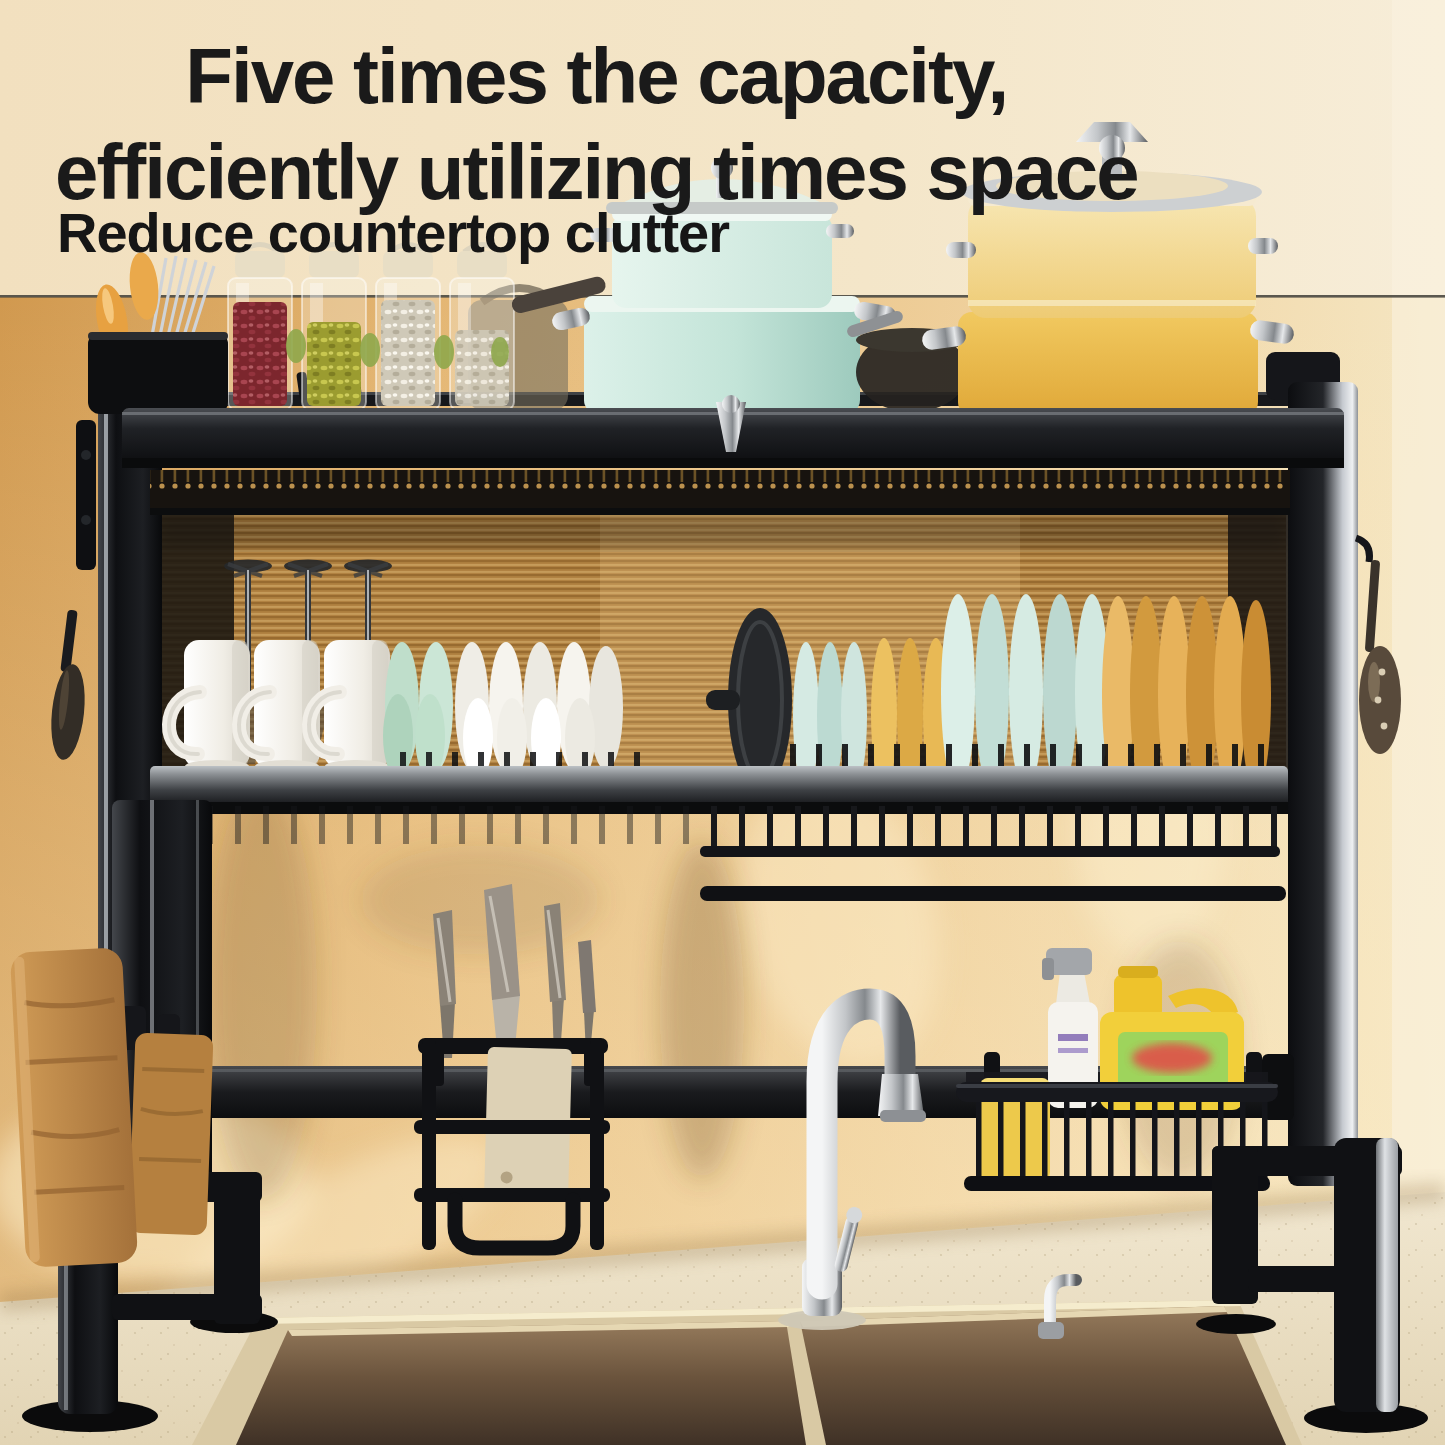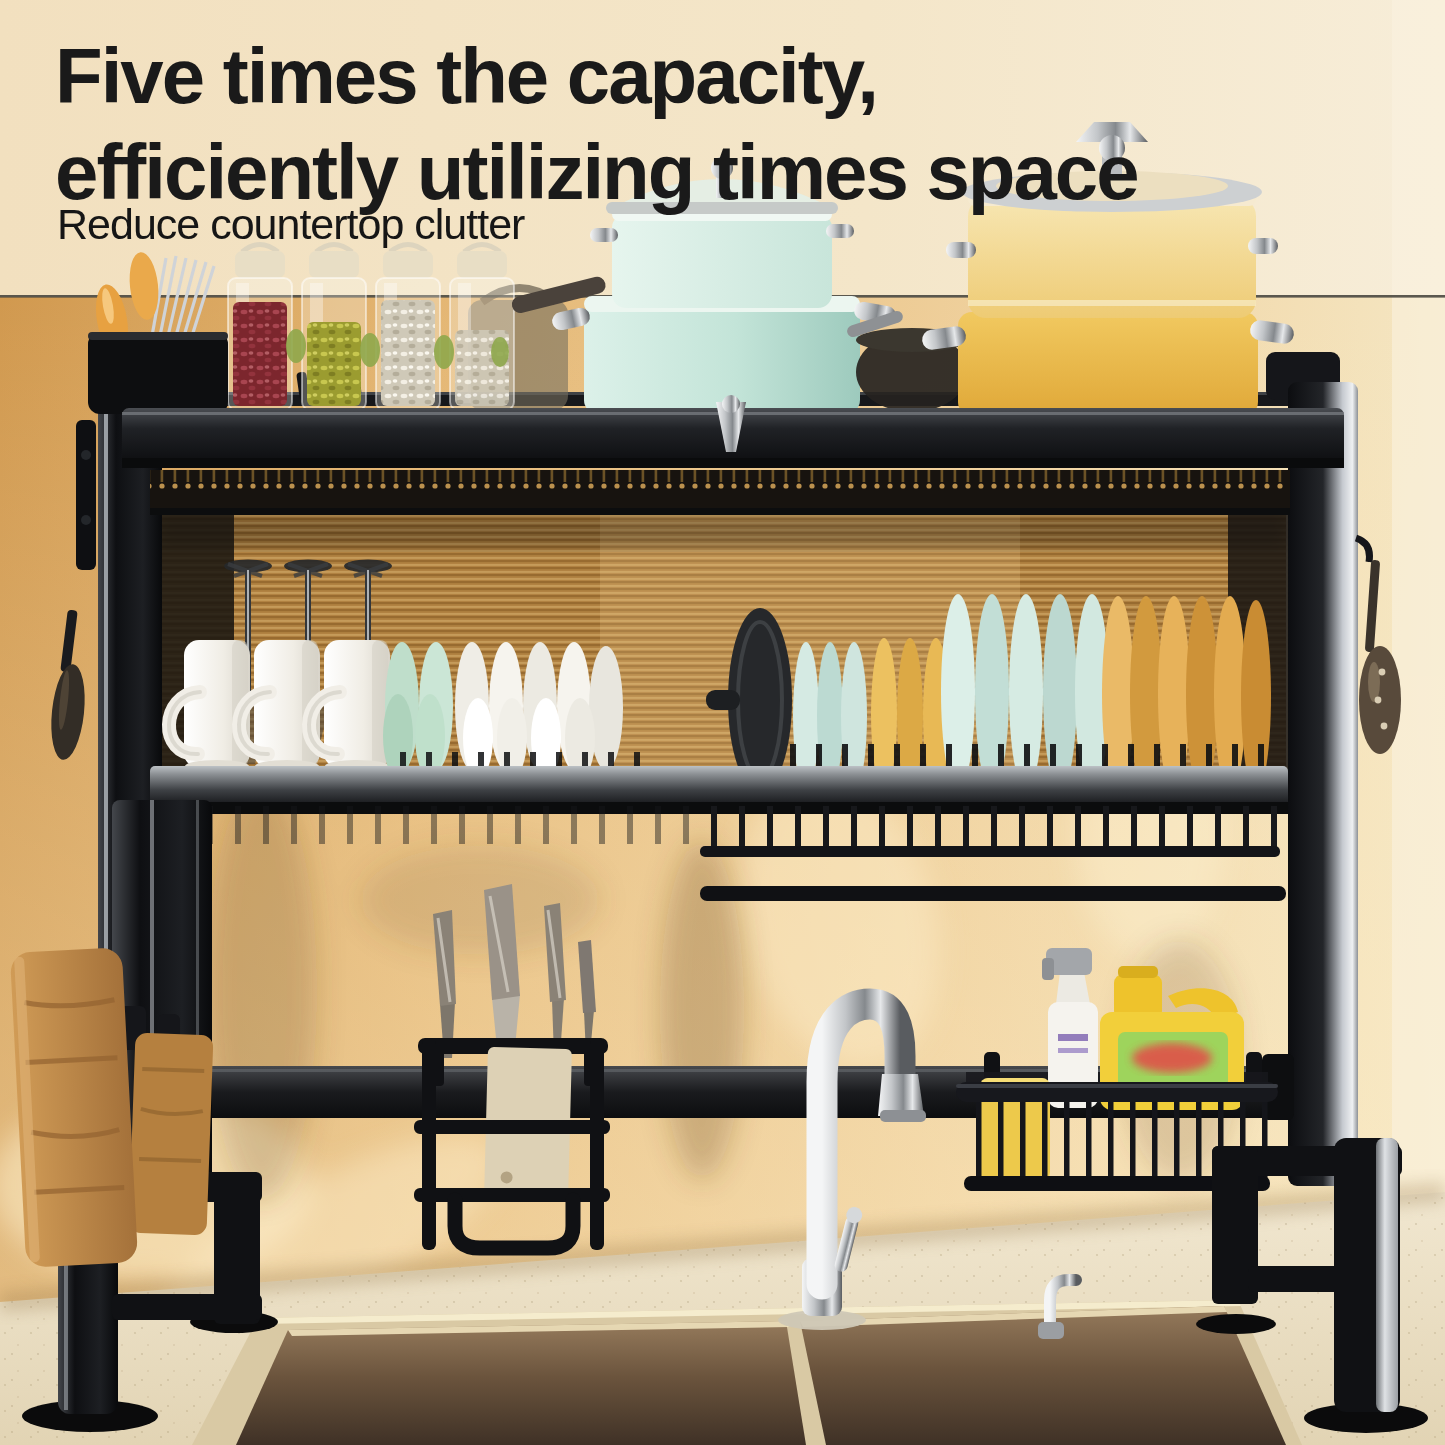--- a/index.html
+++ b/index.html
@@ -1,22 +1,22 @@
 <!DOCTYPE html>
 <html><head>
 <meta charset="utf-8">
 <style>
   html,body{margin:0;padding:0;background:#fff;}
   .stage{position:relative;width:1445px;height:1445px;overflow:hidden;
-         font-family:"Liberation Sans",sans-serif;background:#f4e6c9;}
+         font-family:"Liberation Sans",sans-serif;background:#f4e6c9;text-align:center;}
   .stage svg{position:absolute;left:0;top:0;}
   .headline{position:absolute;left:55px;top:28px;font-weight:700;
             font-size:78px;line-height:96px;letter-spacing:-2px;color:#1a1a1a;white-space:nowrap;}
-  .subheadline{position:absolute;left:57px;top:200px;font-weight:400;
-            font-size:43px;letter-spacing:-1px;color:#161616;white-space:nowrap;}
+  .subheadline{position:absolute;left:57px;top:200px;font-weight:700;
+            font-size:56px;letter-spacing:-1px;color:#161616;white-space:nowrap;}
 </style>
 </head>
 <body>
 
 <div class="stage">
 
 <svg width="1445" height="1445" viewBox="0 0 1445 1445">
 <defs>
   <linearGradient id="gTop" x1="0" y1="0" x2="1" y2="0">
     <stop offset="0" stop-color="#f2e0bf"></stop>

